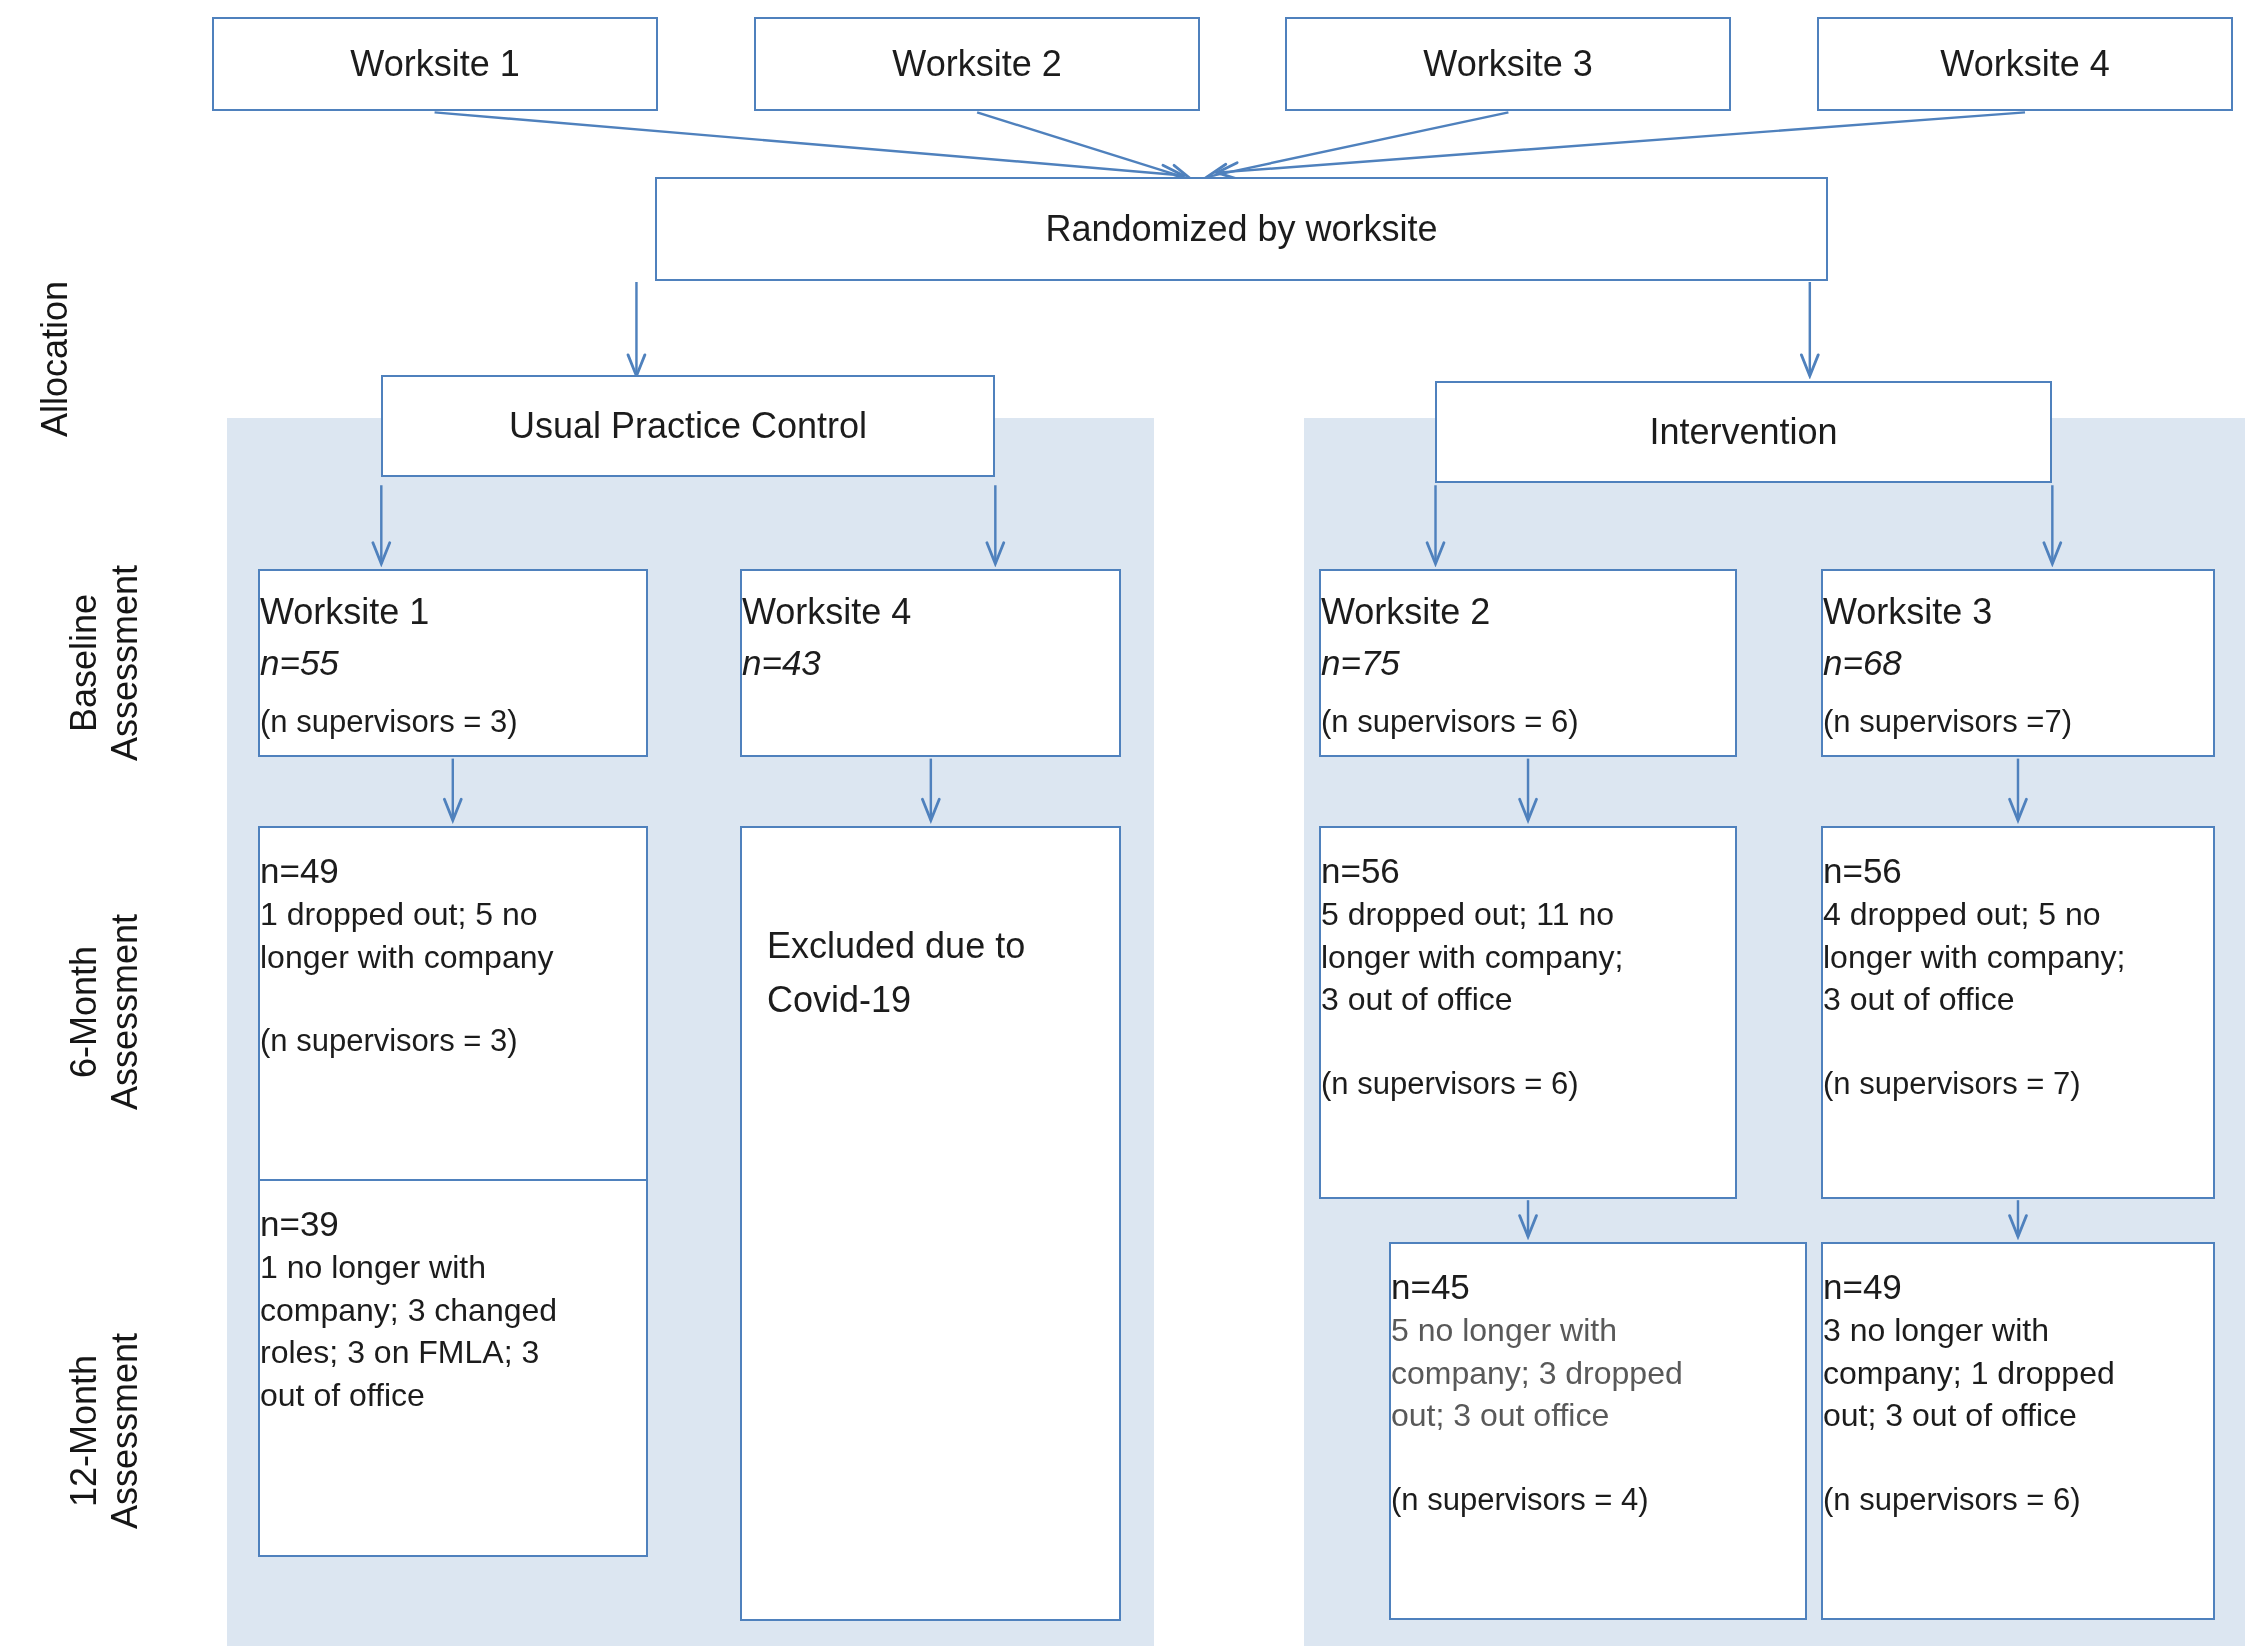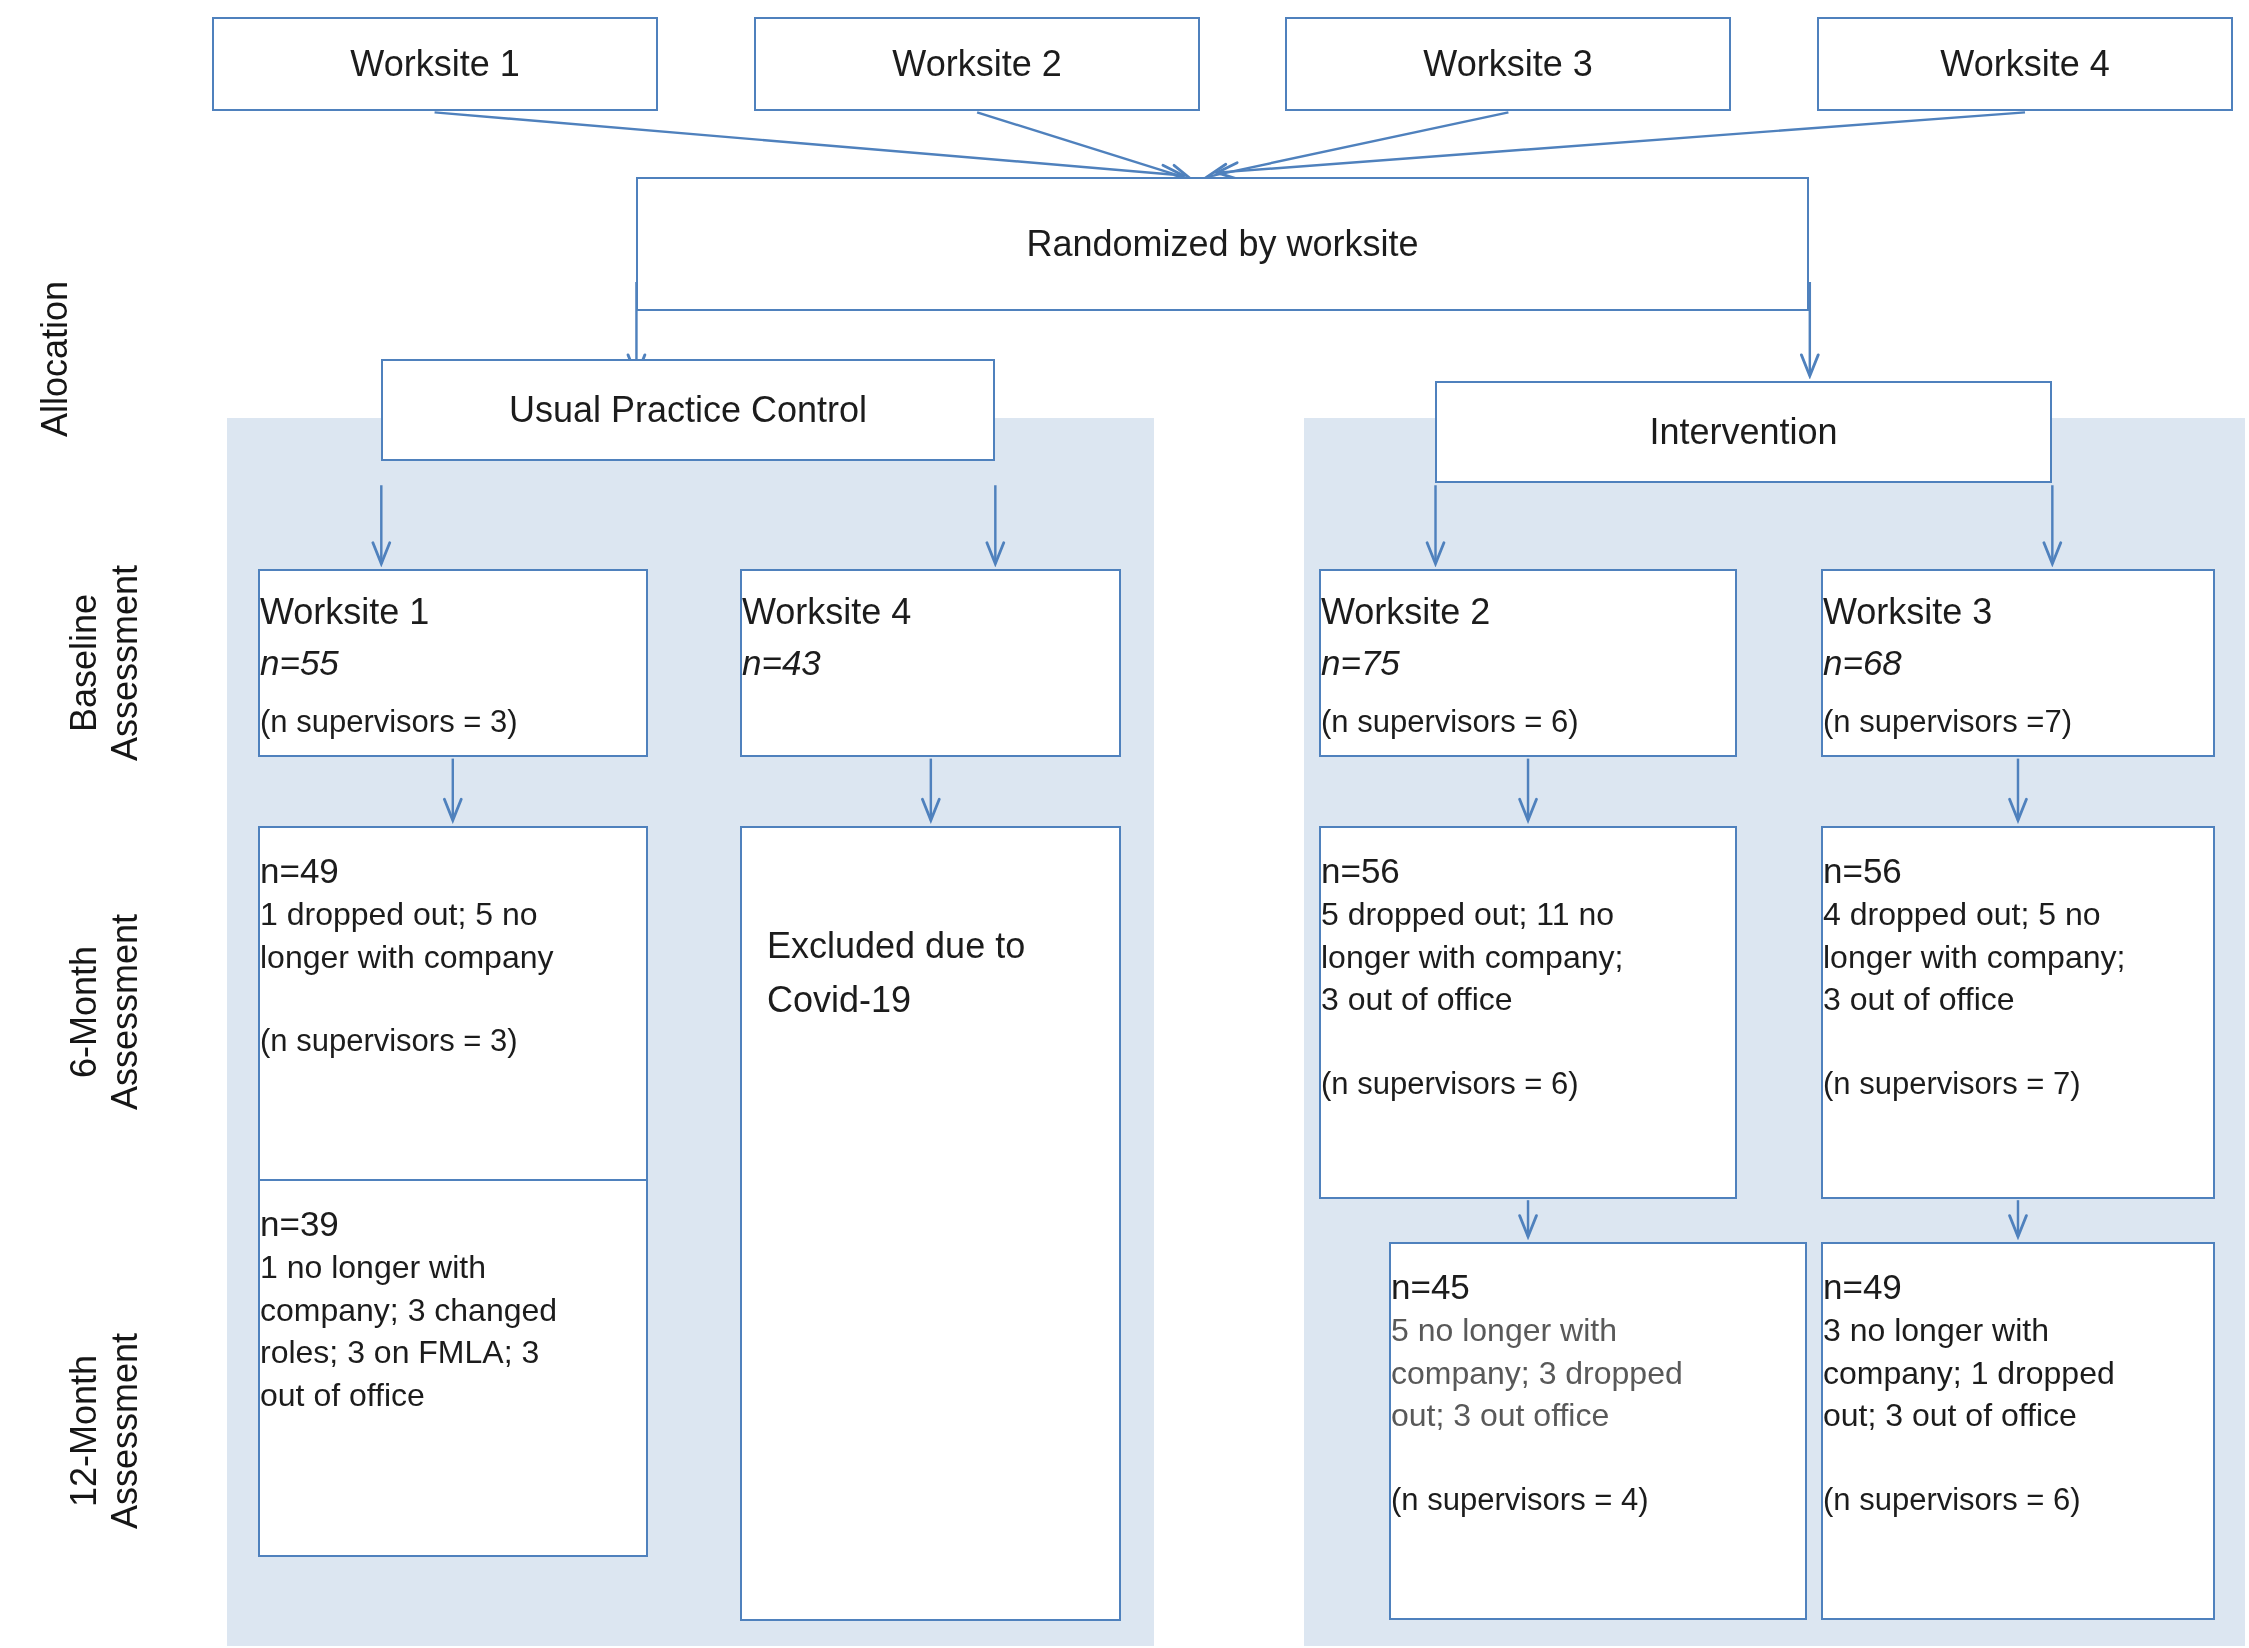--- a/index.html
+++ b/index.html
@@ -36,22 +36,22 @@
   .rlabel span{display:block;}
   
   #panel-left {left:227px;top:418px;width:927px;height:1228px;}
   #panel-right{left:1304px;top:418px;width:941px;height:1228px;}
   
   #box-w1-top{left:212px; top:17px;width:446px;height:94px;}
   #box-w2-top{left:754px;top:17px;width:446px;height:94px;}
   #box-w3-top{left:1285px;top:17px;width:446px;height:94px;}
   #box-w4-top{left:1817px;top:17px;width:416px;height:94px;}
   
-  #box-randomized{left:636px;top:177px;width:1173px;height:134px;}
-  #box-control{left:381px;top:359px;width:614px;height:102px;}
+  #box-randomized{left:655px;top:177px;width:1173px;height:104px;}
+  #box-control{left:381px;top:375px;width:614px;height:102px;}
   #box-intervention{left:1435px;top:381px;width:617px;height:102px;}
   
   #box-a-baseline{left:258px; top:569px;width:390px;height:188px;}
   #box-b-baseline{left:740px;top:569px;width:381px;height:188px;}
   #box-c-baseline{left:1319px;top:569px;width:418px;height:188px;}
   #box-d-baseline{left:1821px;top:569px;width:394px;height:188px;}
   #box-a-6m{left:258px; top:826px;width:390px;height:373px;}
   #box-b-excluded{left:740px;top:826px;width:381px;height:795px;}
   #box-c-6m{left:1319px;top:826px;width:418px;height:373px;}
   #box-d-6m{left:1821px;top:826px;width:394px;height:373px;}

